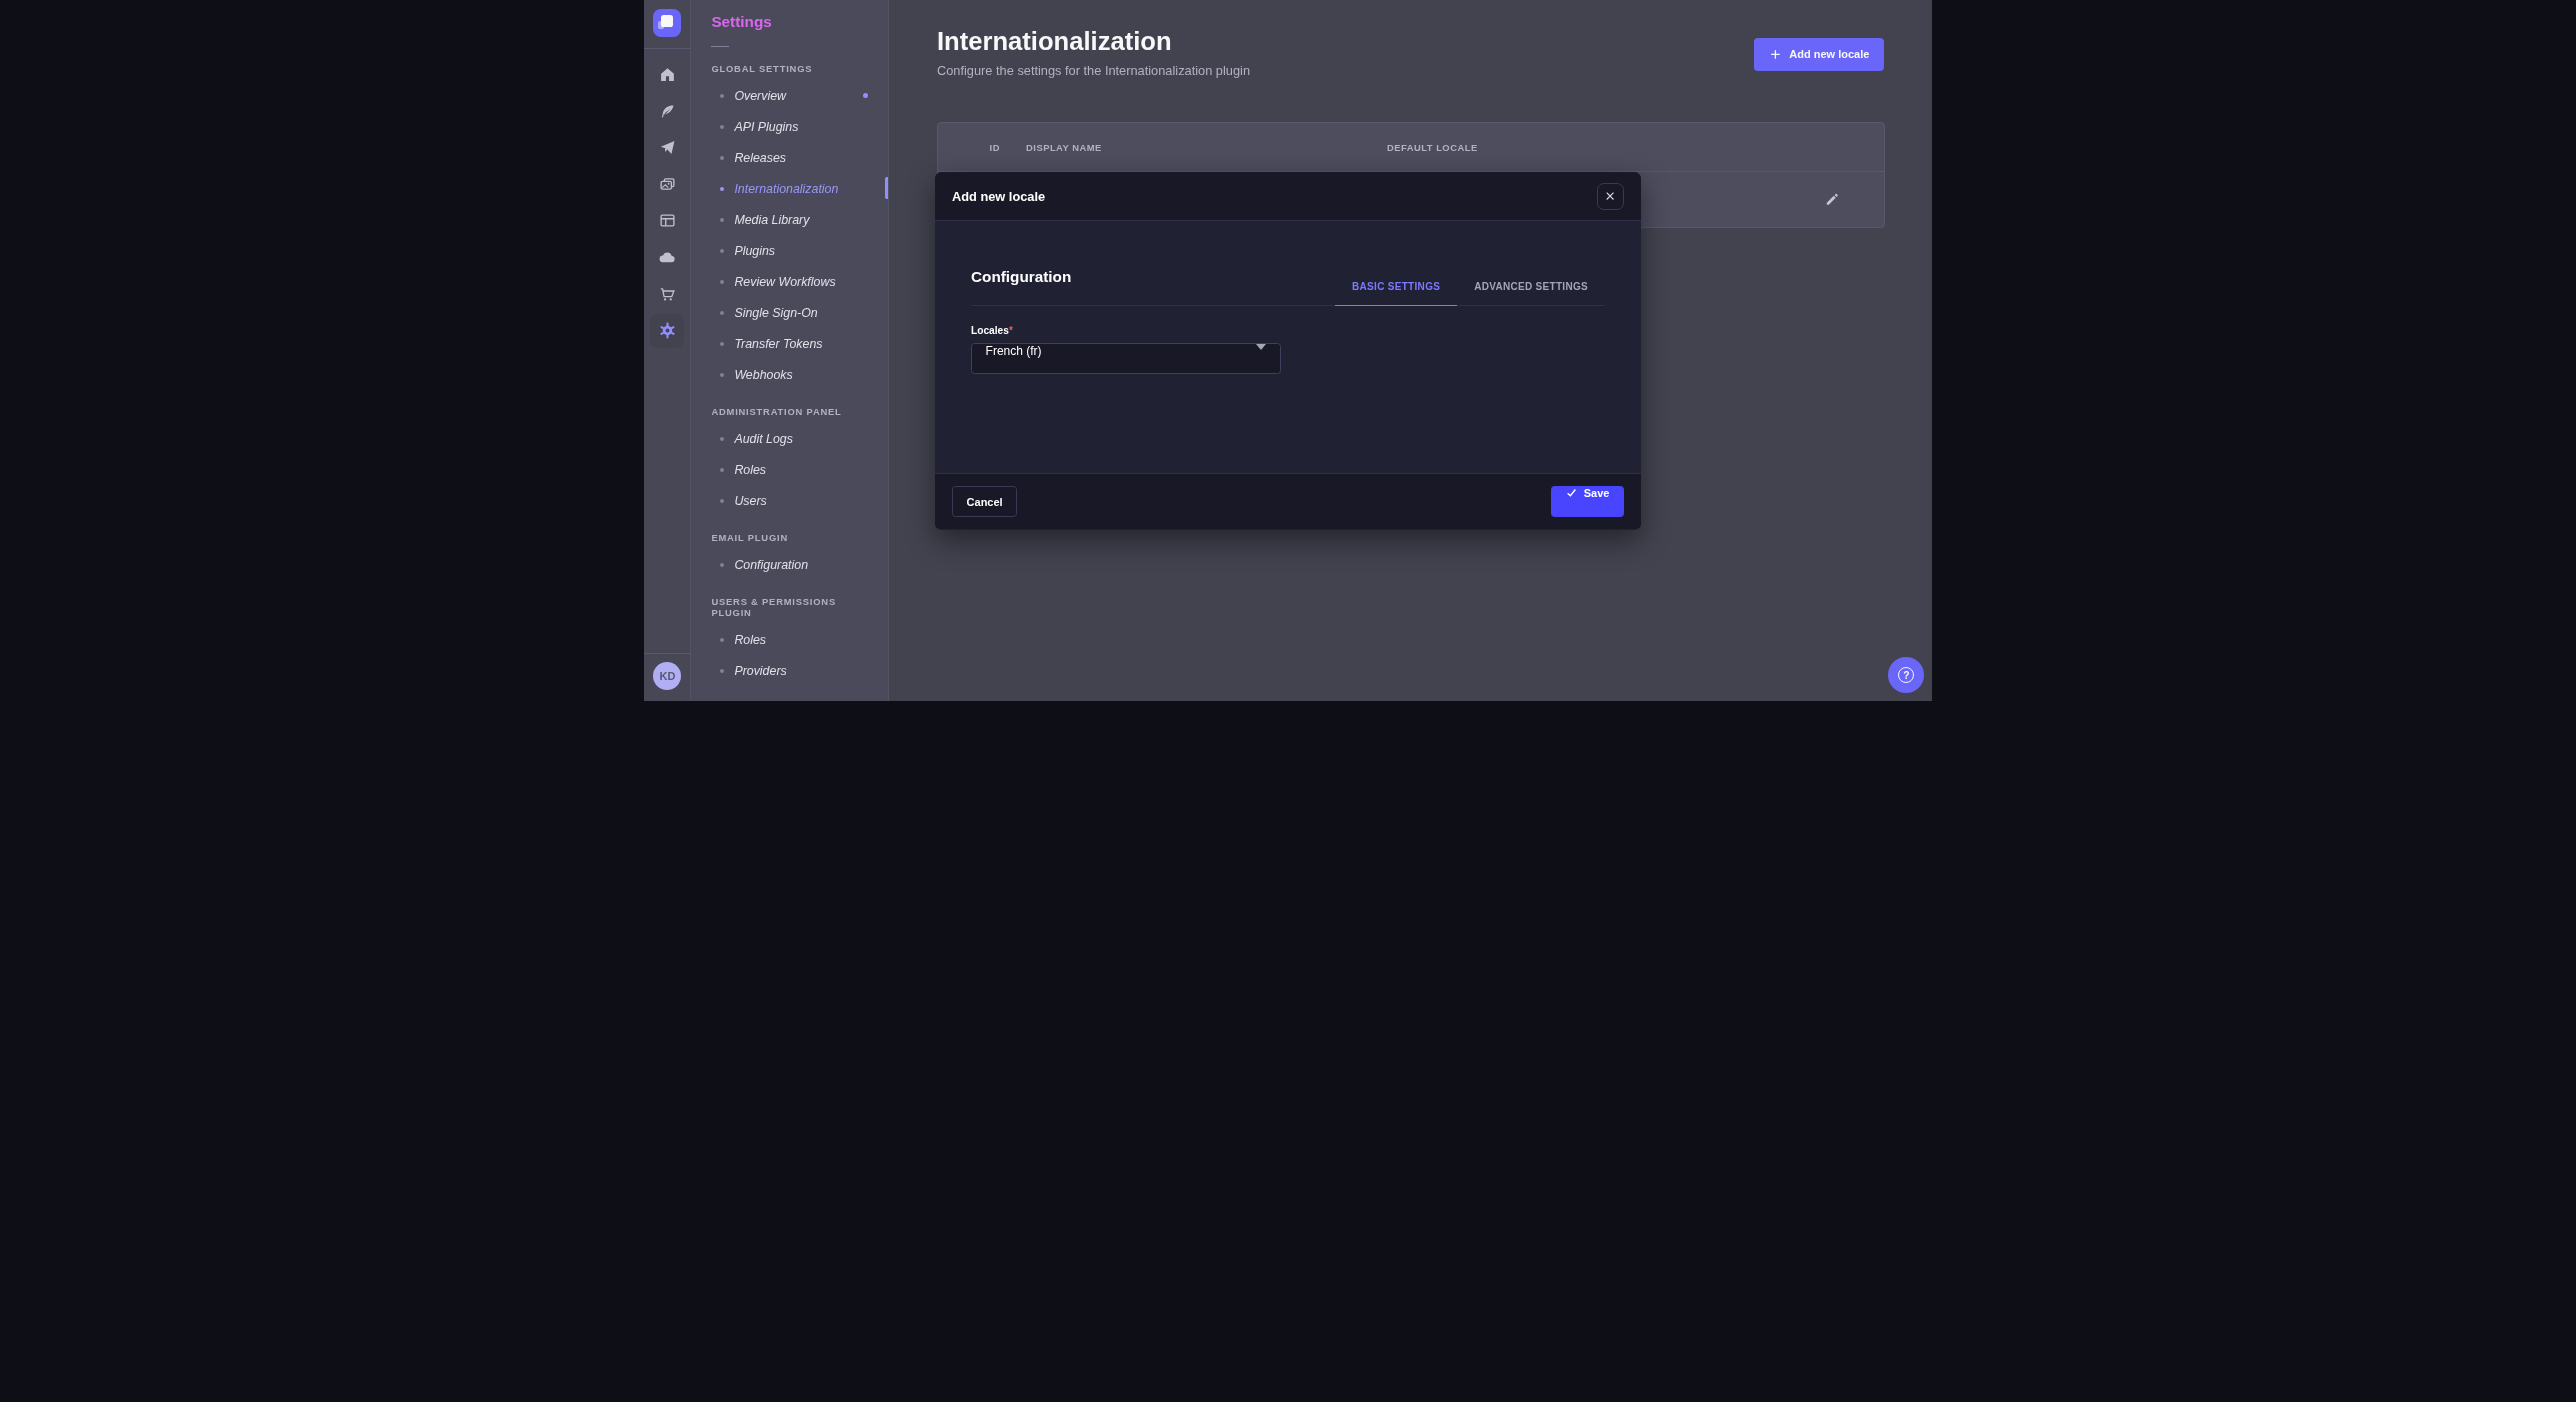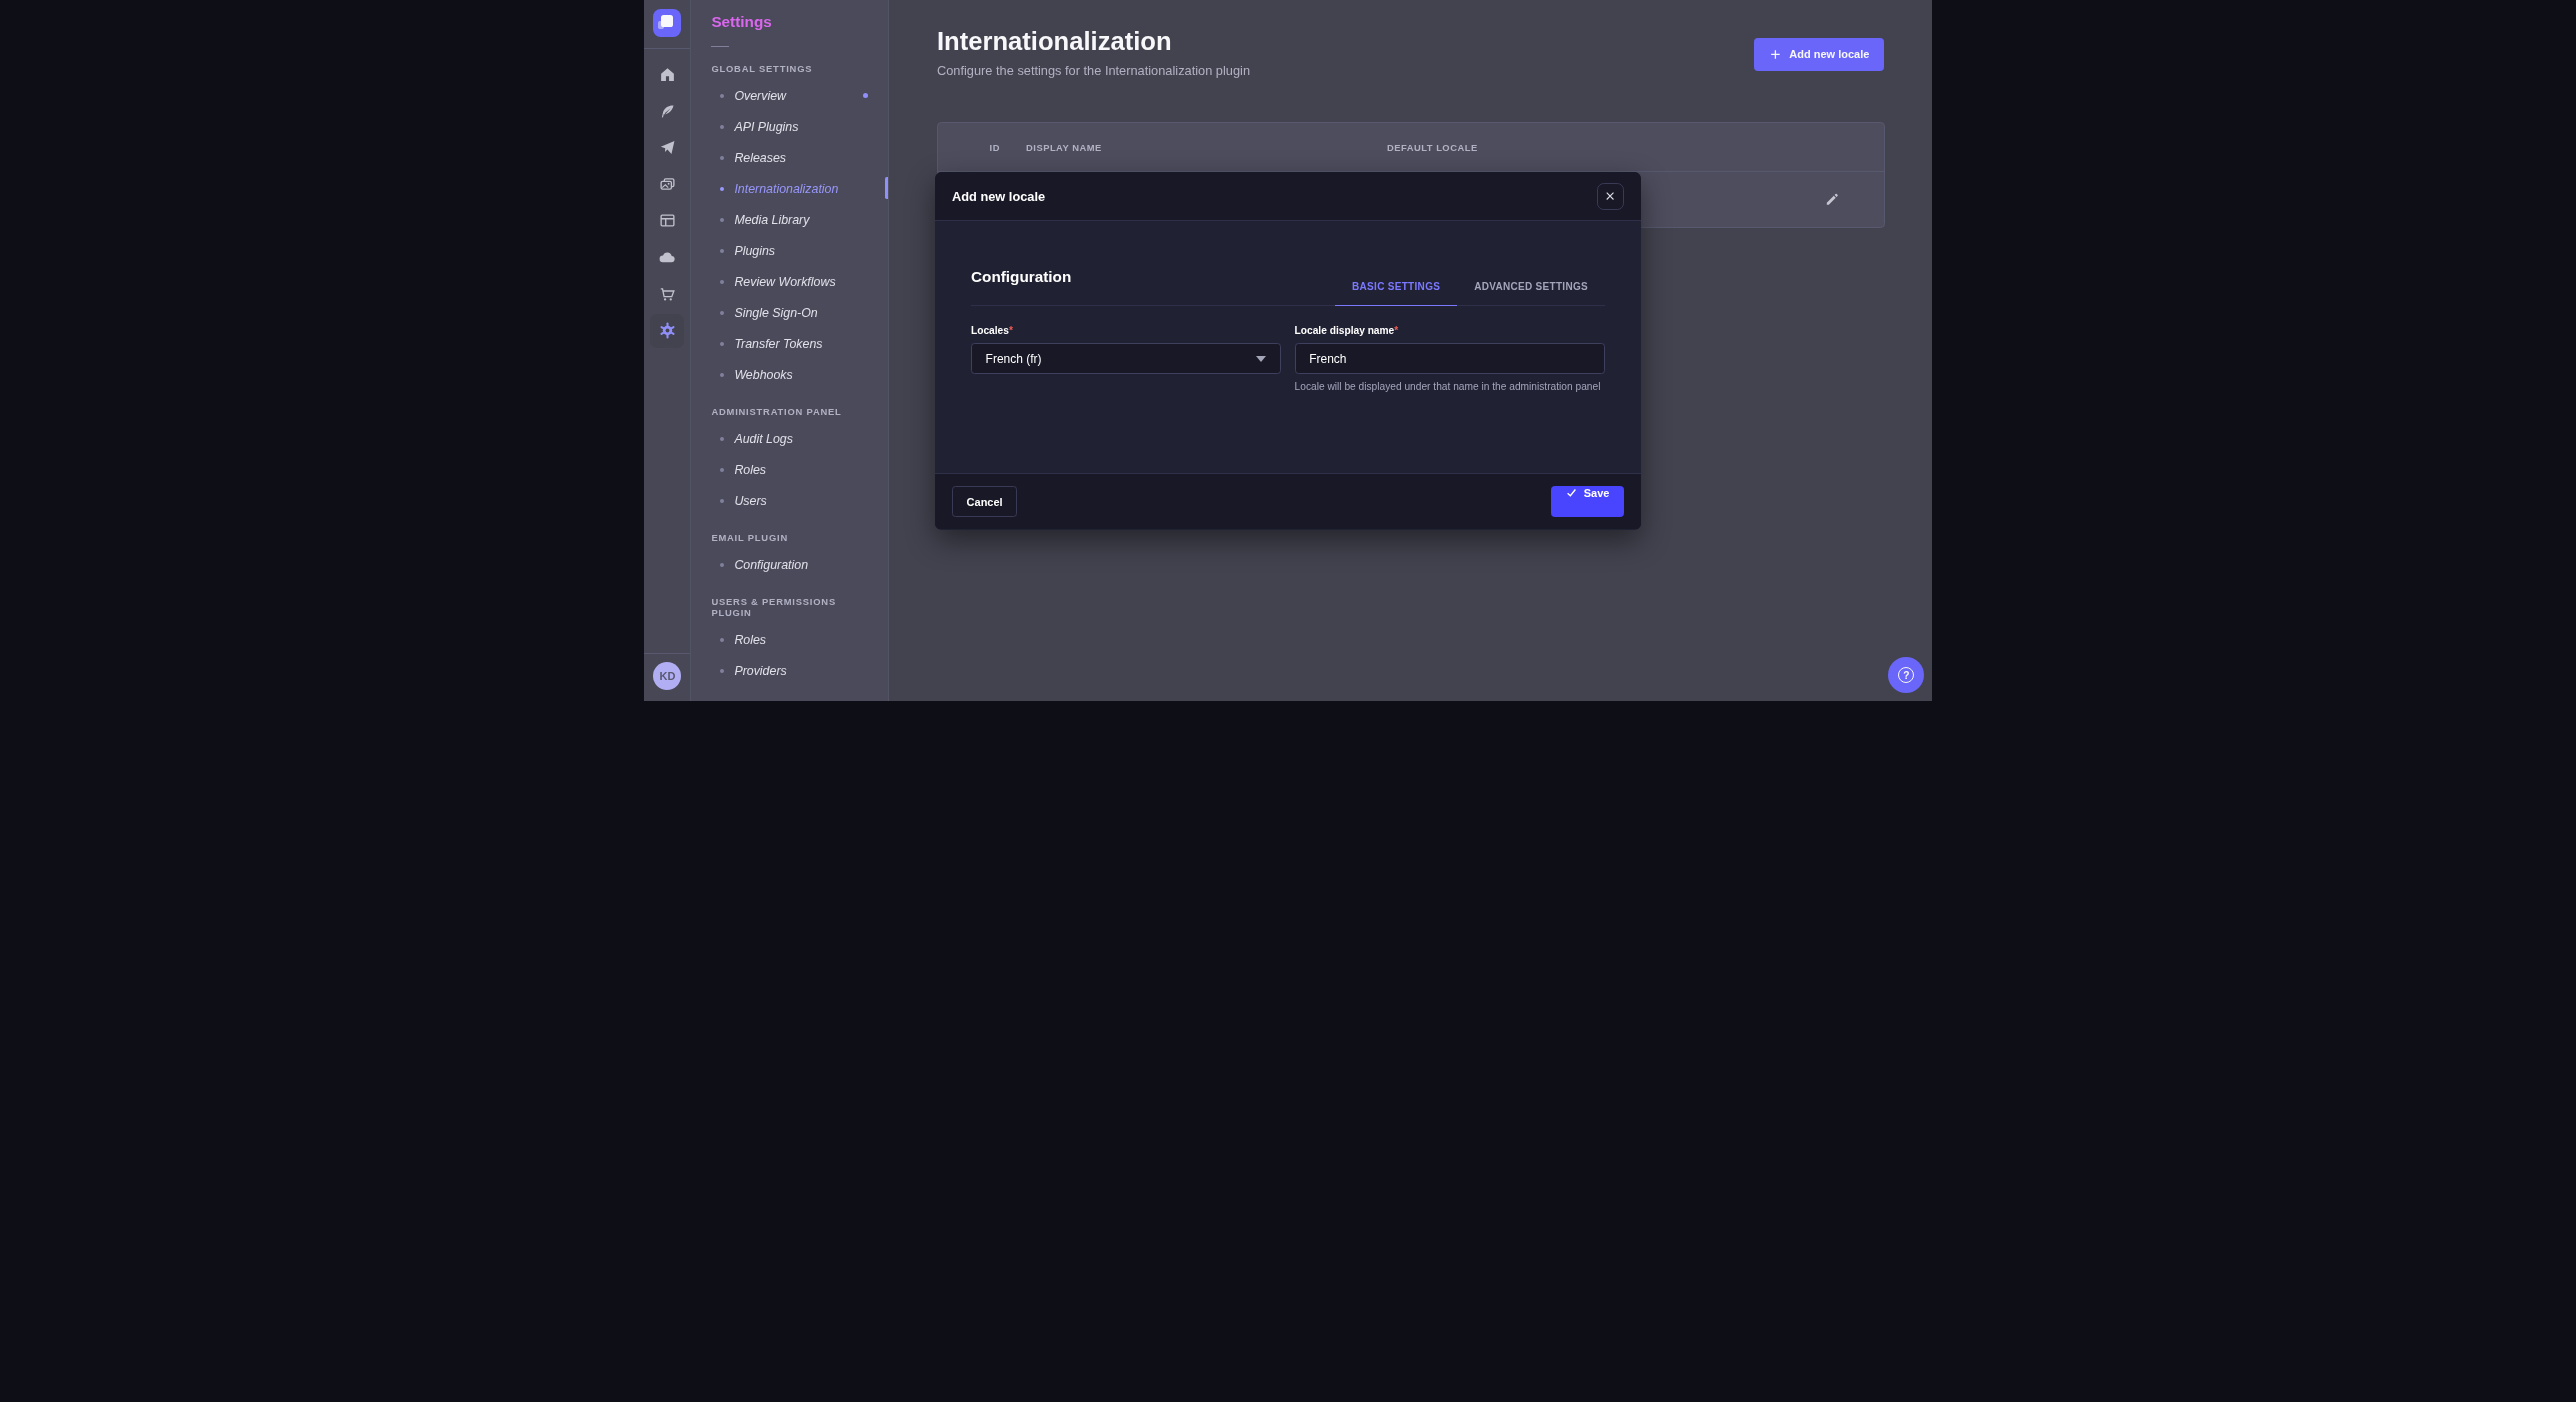--- a/index.html
+++ b/index.html
@@ -63,21 +63,21 @@
   .config-head { display:flex; justify-content:space-between; align-items:flex-end; border-bottom:0.9px solid #2f2f49; padding-top:47px; }
   .config-title { font-size:15.3px; font-weight:bold; color:#fff; padding-bottom:19px; }
   .tabs { display:flex; }
   .tab { padding:0 17px 12.8px 17px; margin-bottom:-0.9px; font-size:10px; font-weight:bold; letter-spacing:0.3px; color:#a5a5ba; background:transparent; border:none; border-bottom:1.7px solid transparent; cursor:pointer; }
   .tab.active { color:#7b79ff; border-bottom-color:#7b79ff; }
   .fields { display:flex; gap:13.6px; margin-top:19px; }
   .field { width:310px; }
   .field-label { font-size:10.2px; font-weight:bold; color:#fff; margin-bottom:6.8px; }
   .req { color:#ee5e52; }
   .select-box, .text-input { width:100%; height:31.5px; background:#181826; border:0.9px solid #3f3f5e; border-radius:3.4px; color:#fff; font-size:12px; font-family:"Liberation Sans",sans-serif; padding:0 13.6px; }
-  .select-box { display:flex; align-items:center; justify-content:space-between; cursor:pointer; }
+  .select-box { display:flex; justify-content:space-between; cursor:pointer; }
   .caret { width:0; height:0; border-left:5.1px solid transparent; border-right:5.1px solid transparent; border-top:6px solid #a5a5ba; }
   .hint { margin-top:6px; font-size:10.2px; line-height:13.6px; color:#a5a5ba; max-width:310px; }
   .modal-foot { height:56px; background:#181826; border-top:0.9px solid #2f2f49; display:flex; align-items:center; justify-content:space-between; padding:0 17px; }
   .btn-cancel { height:31.5px; padding:0 13.6px; background:transparent; border:0.9px solid #3a3a57; border-radius:3.4px; color:#fff; font-size:11px; font-weight:bold; cursor:pointer; }
   .btn-save { height:31.5px; padding:0 13.6px; background:#4945ff; border:0.9px solid #4945ff; border-radius:3.4px; color:#fff; font-size:11px; font-weight:bold; display:flex; gap:6.8px; cursor:pointer; }
   svg { display:block; }
 </style>
 </head>
 <body>
 
@@ -299,25 +299,20 @@
       </div>
 
       <div class="fields">
         <div class="field">
           <div class="field-label"><span>Locales</span><span class="req">*</span></div>
           <div class="select-box">
             <span>French (fr)</span>
             <span class="caret"></span>
           </div>
         </div>
-        <div class="field">
-          <div class="field-label"><span>Locale display name</span><span class="req">*</span></div>
-          <input class="text-input" type="text" value="French" style="">
-          <p class="hint">Locale will be displayed under that name in the administration panel</p>
-        </div>
       </div>
     </div>
 
     <div class="modal-foot">
       <button class="btn-cancel">Cancel</button>
       <button class="btn-save">
         <svg width="11" height="11" viewBox="0 0 24 24" fill="none" stroke="#fff" stroke-width="3">
             <path d="M3.5 13.5 L9.5 19 L20.5 5.5"></path>
           </svg>
         <span>Save</span>

